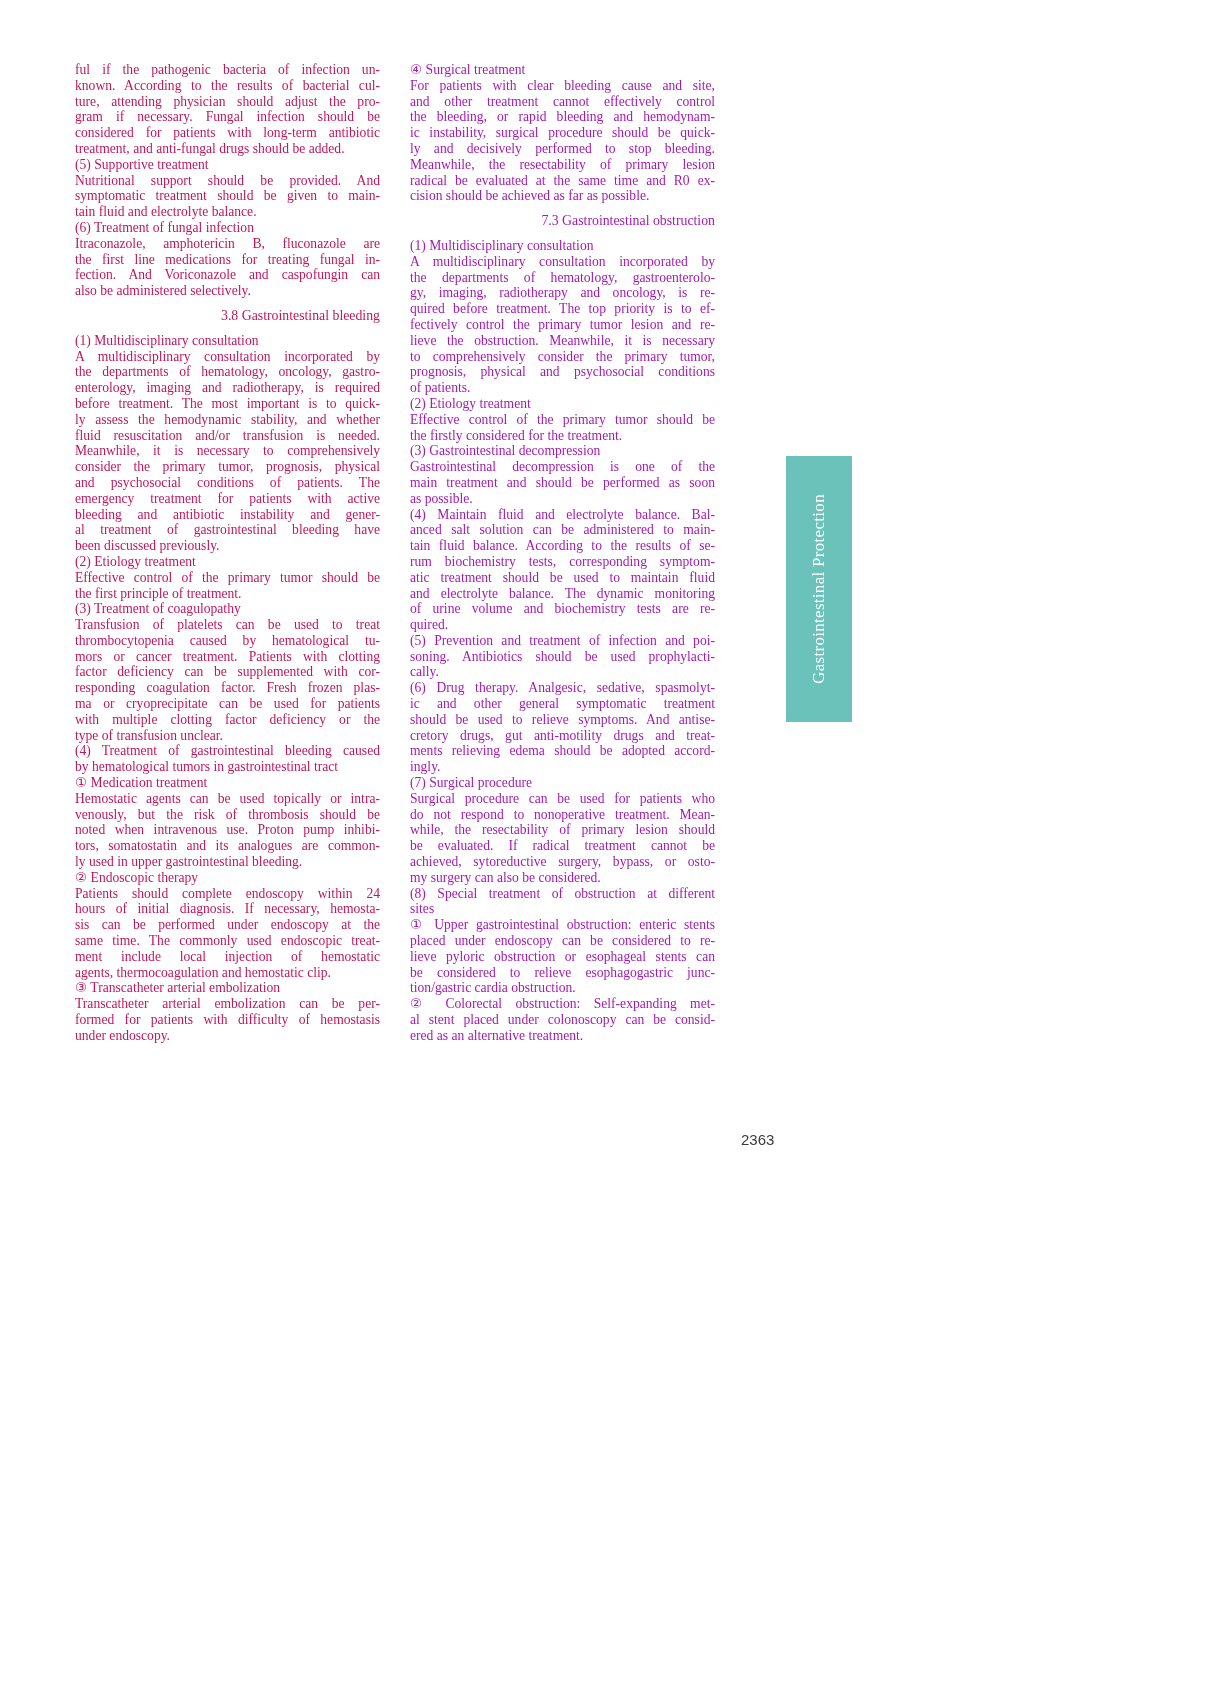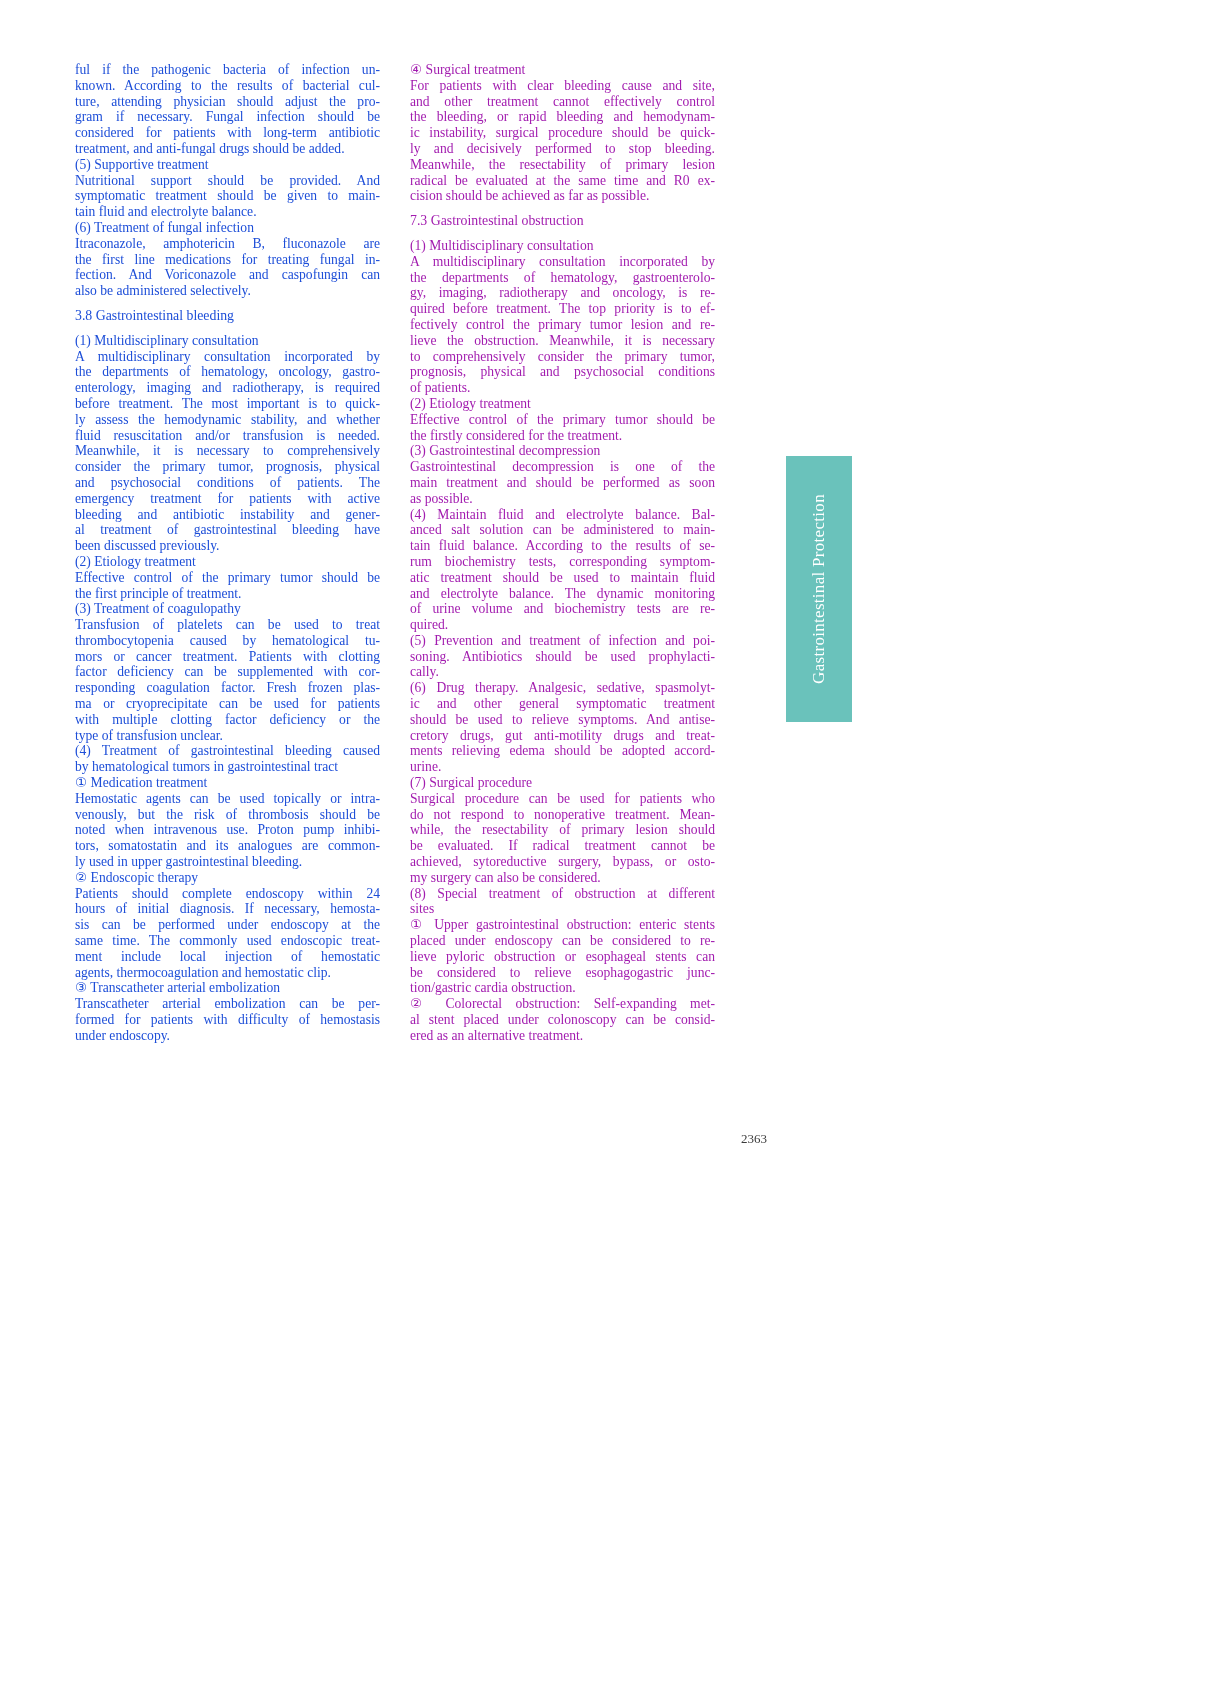--- a/index.html
+++ b/index.html
@@ -37,21 +37,21 @@
     text-justify: inter-word;
     font-family: "Liberation Serif", "DejaVu Serif", "DejaVu Sans", serif;
   }
   .line.flush {
     text-align-last: left;
   }
   .heading {
     font-size: 13.8px;
     line-height: 15.8px;
     margin: 9px 0 9px 0;
-    text-align: left;
+    text-align: right;
     font-family: "Liberation Serif", "DejaVu Serif", serif;
   }
   .sidebar-tab {
     position: absolute;
     left: 786px;
     top: 456px;
     width: 66px;
     height: 266px;
     display: flex;
     align-items: center;
@@ -62,31 +62,31 @@
     transform: rotate(-90deg);
     white-space: nowrap;
     font-size: 17px;
     letter-spacing: 0.3px;
     font-family: "Liberation Serif", "DejaVu Serif", serif;
   }
   .page-number {
     position: absolute;
     left: 741px;
     top: 1131px;
-    font-size: 13px;
+    font-size: 15px;
     color: #3a3a3a;
-    font-family: Liberation Serif, serif;
+    font-family: Liberation Sans, sans-serif;
   }
 </style>
 </head>
 <body>
 
 <div class="page">
 
-  <div class="col col-left" id="col-left" style="color: #1d4ed8;">
+  <div class="col col-left" id="col-left" style="color: #be185d;">
       <div class="line">ful if the pathogenic bacteria of infection un-</div>
       <div class="line">known. According to the results of bacterial cul-</div>
       <div class="line">ture, attending physician should adjust the pro-</div>
       <div class="line">gram if necessary. Fungal infection should be</div>
       <div class="line">considered for patients with long-term antibiotic</div>
       <div class="line flush">treatment, and anti-fungal drugs should be added.</div>
       <div class="line flush">(5) Supportive treatment</div>
       <div class="line">Nutritional support should be provided. And</div>
       <div class="line">symptomatic treatment should be given to main-</div>
       <div class="line flush">tain fluid and electrolyte balance.</div>
@@ -180,21 +180,21 @@
       <div class="line">of urine volume and biochemistry tests are re-</div>
       <div class="line flush">quired.</div>
       <div class="line">(5) Prevention and treatment of infection and poi-</div>
       <div class="line">soning. Antibiotics should be used prophylacti-</div>
       <div class="line flush">cally.</div>
       <div class="line">(6) Drug therapy. Analgesic, sedative, spasmolyt-</div>
       <div class="line">ic and other general symptomatic treatment</div>
       <div class="line">should be used to relieve symptoms. And antise-</div>
       <div class="line">cretory drugs, gut anti-motility drugs and treat-</div>
       <div class="line">ments relieving edema should be adopted accord-</div>
-      <div class="line flush">urine.</div>
+      <div class="line flush">ingly.</div>
       <div class="line flush">(7) Surgical procedure</div>
       <div class="line">Surgical procedure can be used for patients who</div>
       <div class="line">do not respond to nonoperative treatment. Mean-</div>
       <div class="line">while, the resectability of primary lesion should</div>
       <div class="line">be evaluated. If radical treatment cannot be</div>
       <div class="line">achieved, sytoreductive surgery, bypass, or osto-</div>
       <div class="line flush">my surgery can also be considered.</div>
       <div class="line">(8) Special treatment of obstruction at different</div>
       <div class="line flush">sites</div>
       <div class="line">① Upper gastrointestinal obstruction: enteric stents</div>

